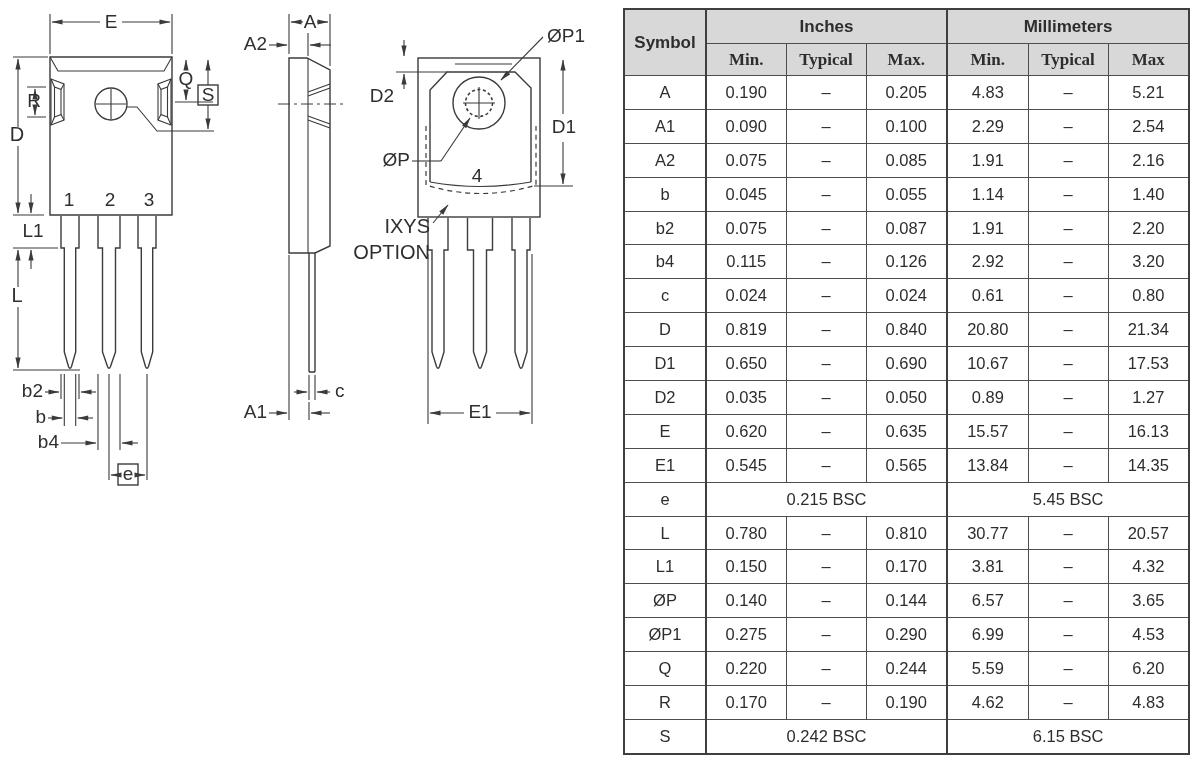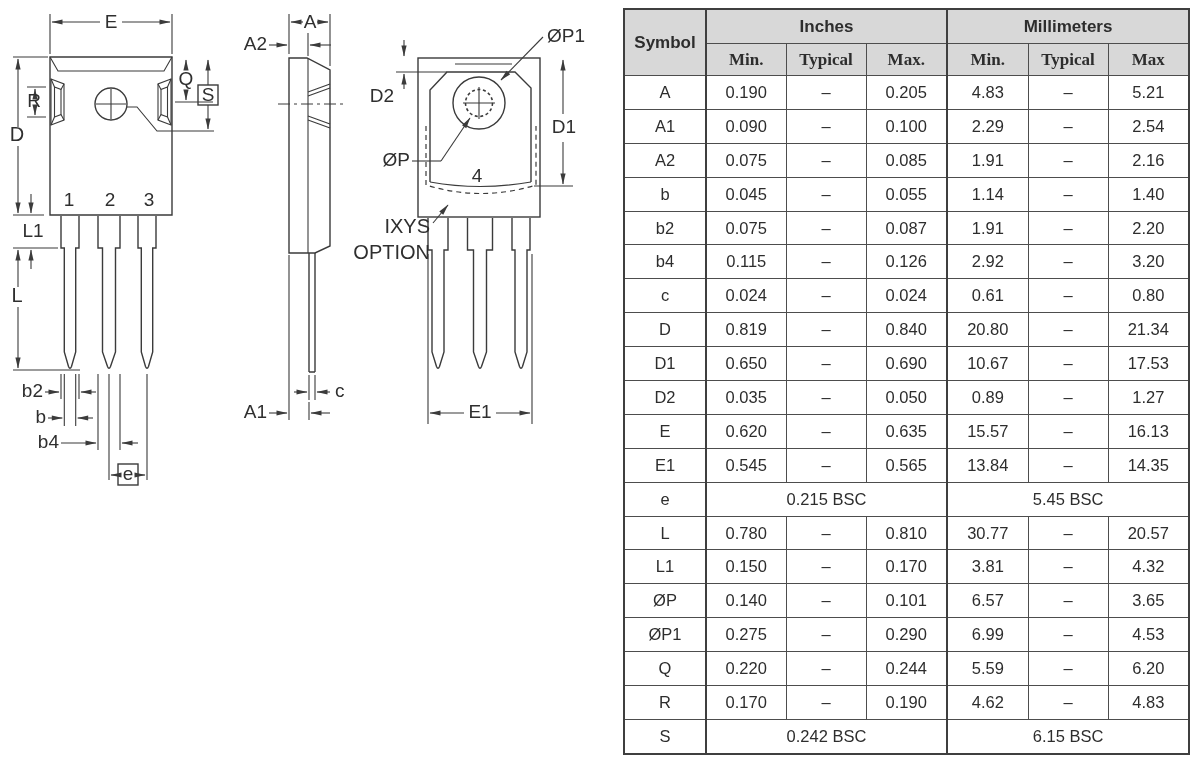--- a/index.html
+++ b/index.html
@@ -409,21 +409,21 @@
             <td>–</td>
             <td>0.170</td>
             <td class="gl">3.81</td>
             <td>–</td>
             <td>4.32</td>
           </tr>
           <tr>
             <td>ØP</td>
             <td class="gl">0.140</td>
             <td>–</td>
-            <td>0.101</td>
+            <td>0.144</td>
             <td class="gl">6.57</td>
             <td>–</td>
             <td>3.65</td>
           </tr>
           <tr>
             <td>ØP1</td>
             <td class="gl">0.275</td>
             <td>–</td>
             <td>0.290</td>
             <td class="gl">6.99</td>

